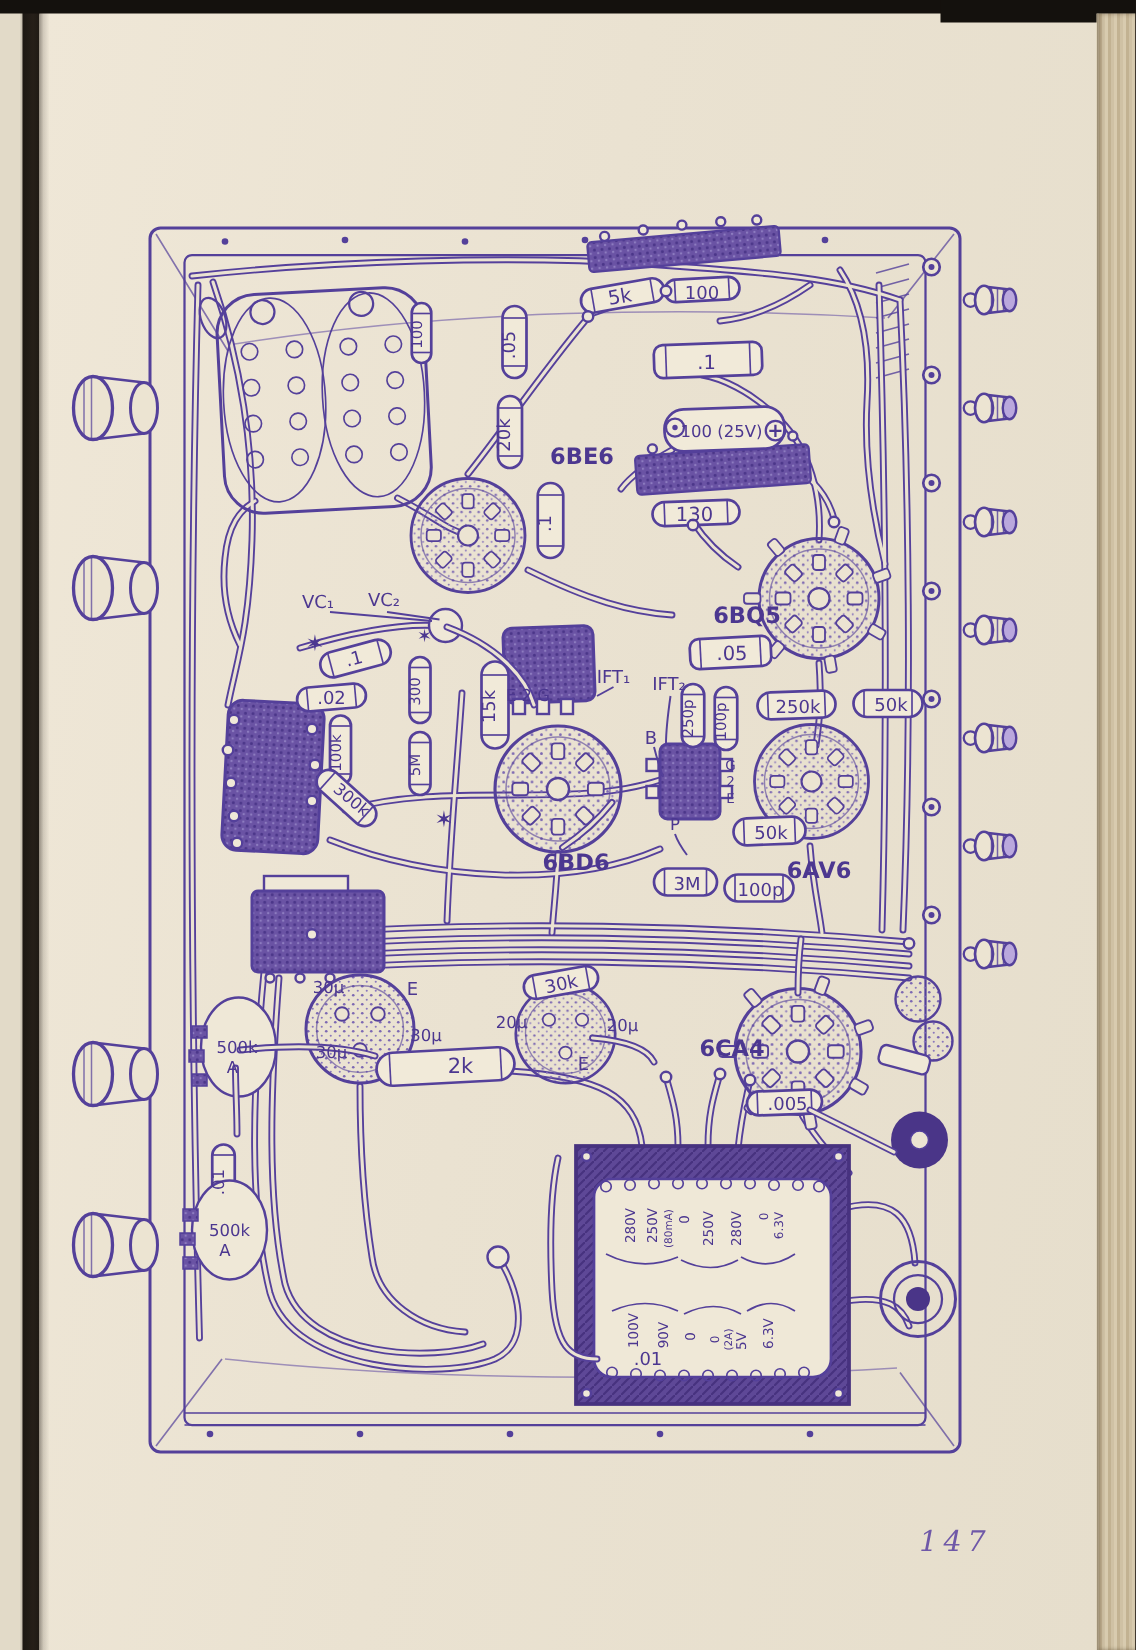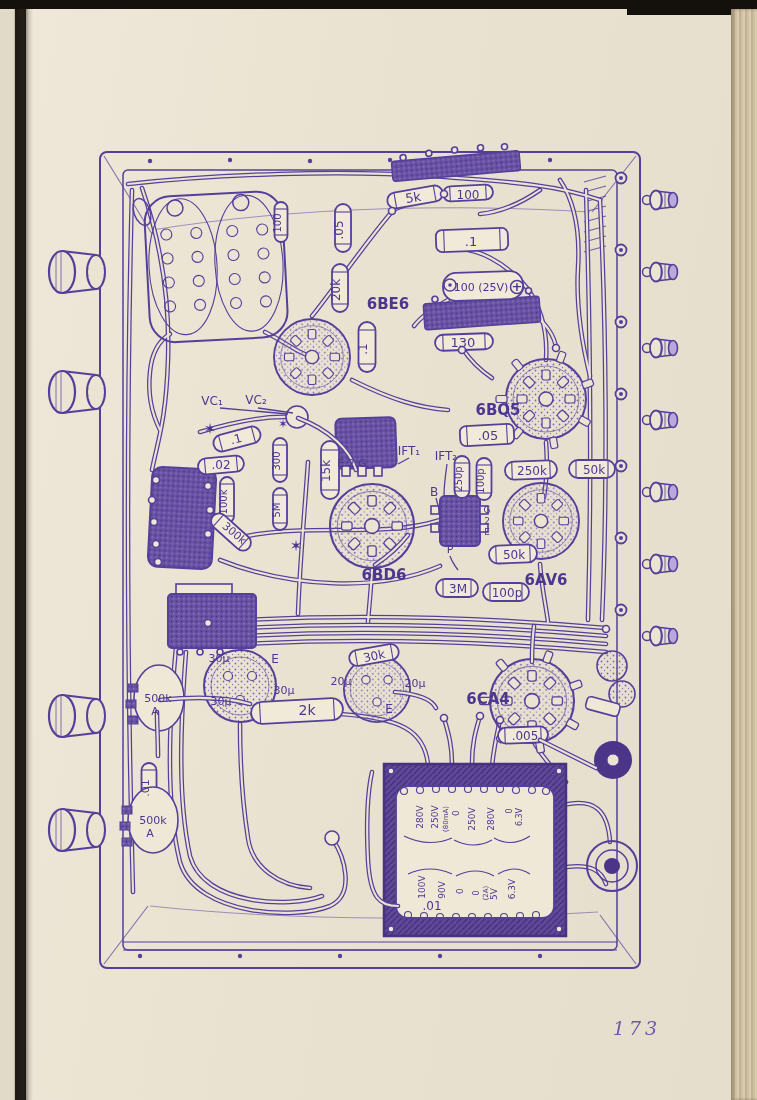--- a/index.html
+++ b/index.html
@@ -693,13 +693,13 @@
       <text x="488" y="893" transform="rotate(-90 488 893)" font-size="7">(2A)</text>
       <text x="497" y="894" transform="rotate(-90 497 894)" font-size="9">5V</text>
       <text x="515" y="889" transform="rotate(-90 515 889)" font-size="9">6.3V</text>
       <text x="432" y="910" font-size="12">.01</text>
       <text x="210" y="434" font-size="15">✶</text>
       <text x="283" y="428" font-size="12">✶</text>
       <text x="296" y="551" font-size="15">✶</text>
     </g>
 </svg>
 
-<div class="page-number">173</div>
+<div class="page-number">147</div>
 
 </body></html>

